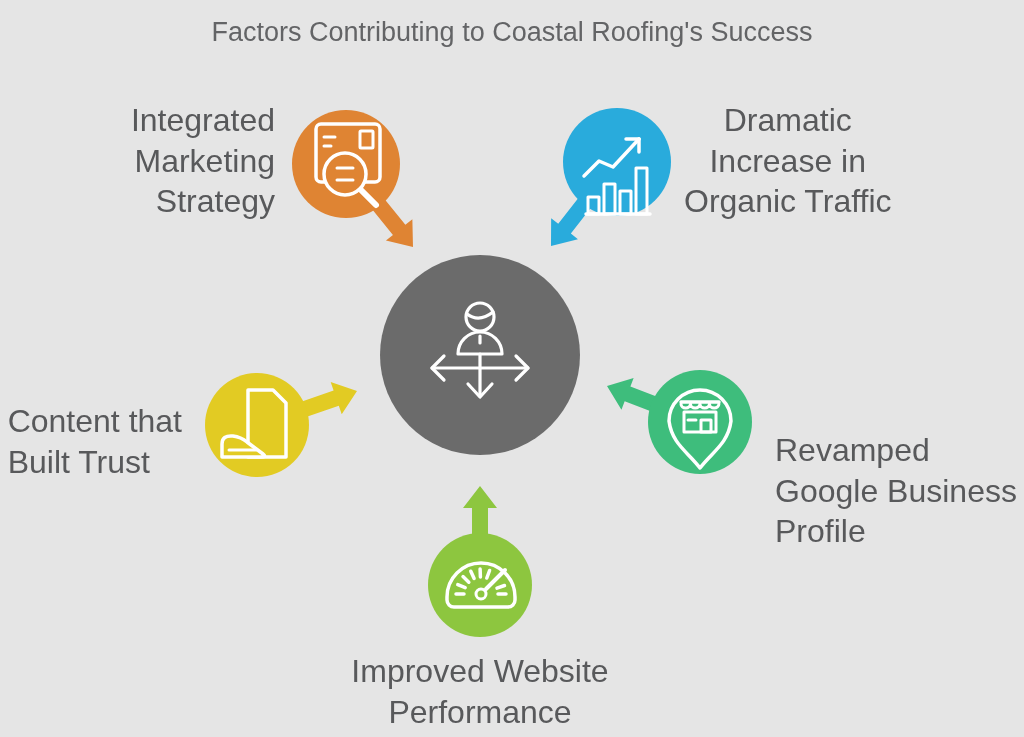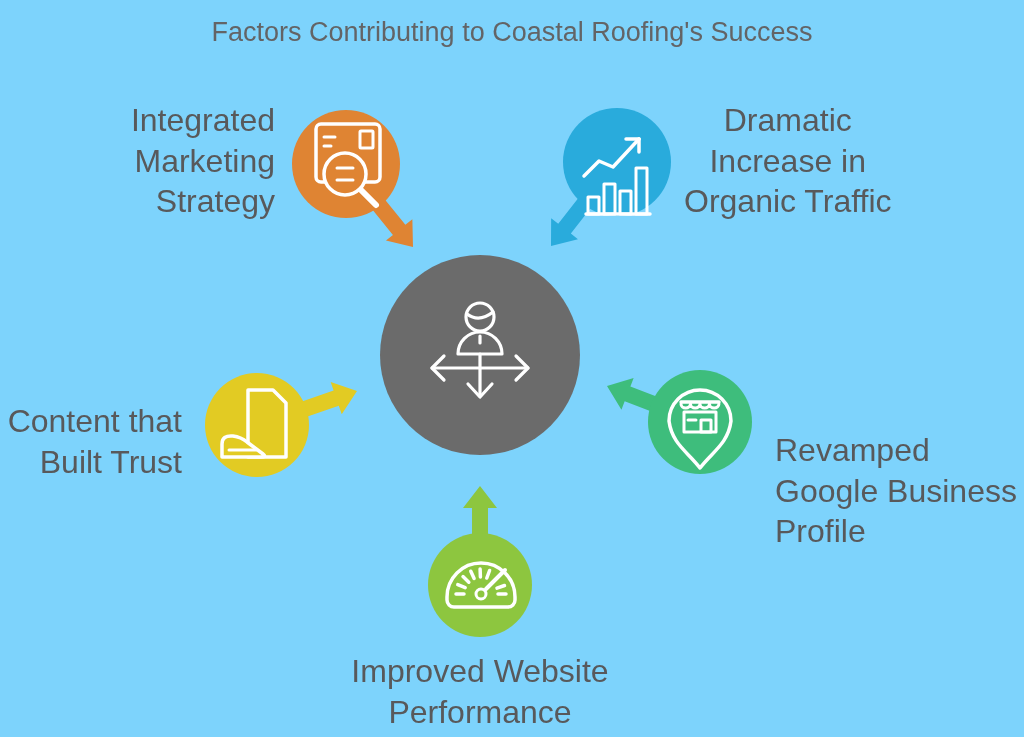--- a/index.html
+++ b/index.html
@@ -1,37 +1,37 @@
 <!DOCTYPE html>
 <html><head>
 <meta charset="utf-8">
 <style>
   html,body{margin:0;padding:0;background:#ffffff;}
   .canvas{
     position:relative;
     width:1024px;height:737px;
-    background:#7dd3fc;
+    background:#e5e5e5;
     font-family:"Liberation Sans", sans-serif;
     overflow:hidden;
   }
   .title{
     position:absolute;top:16px;left:0;width:100%;
     text-align:center;
     font-size:27px;line-height:1.2;
     color:#636466;
   }
   .label{
     position:absolute;
     font-size:32px;line-height:1.27;
     color:#58595B;
     white-space:pre-line;
   }
   .label.tl{right:749px;top:100px;text-align:right;}
   .label.tr{left:684px;top:100px;text-align:center;}
-  .label.l{right:842px;top:401px;text-align:right;}
+  .label.l{right:842px;top:401px;}
   .label.r{left:775px;top:386px;text-align:left;margin-top:44px;}
   .label.b{left:480px;top:651px;transform:translateX(-50%);text-align:center;width:max-content;}
   svg{position:absolute;top:0;left:0;}
 </style>
 </head>
 <body>
 
 <div class="canvas">
 
   <div class="title">Factors Contributing to Coastal Roofing's Success</div>

